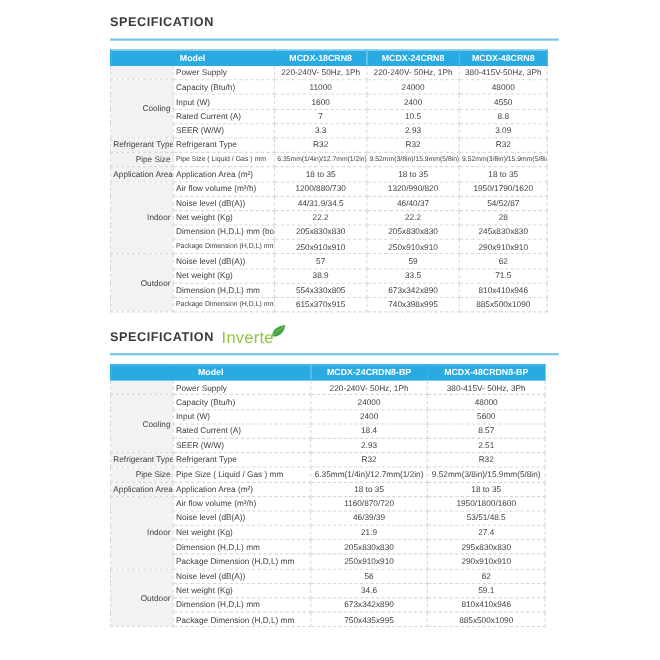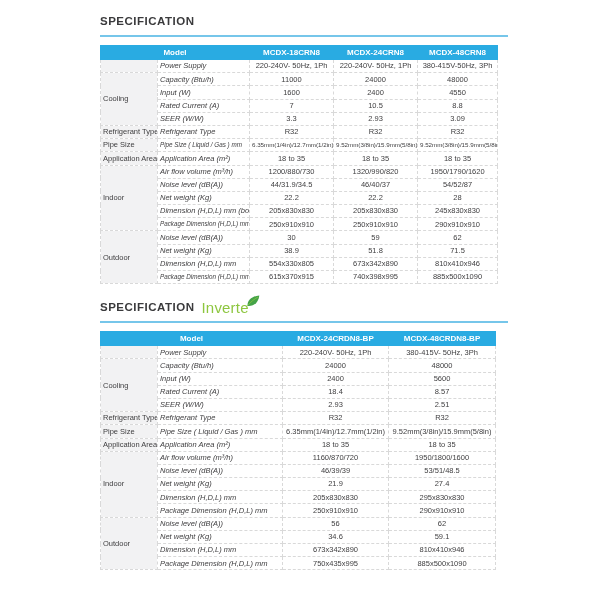--- a/index.html
+++ b/index.html
@@ -40,22 +40,22 @@
     height:12.2px;padding:0 2px;
     overflow:hidden;white-space:nowrap;line-height:1;
   }
   .spec th{
     background:var(--header-bg);color:#ffffff;font-weight:bold;
     font-size:8px;height:13px;text-align:center;
     border:1px solid var(--header-bg);
     border-left:1px dashed rgba(255,255,255,.55);
   }
   .spec th:first-child{border-left:1px solid var(--header-bg);margin-left:45px;}
-  .group-cell{background:var(--group-bg);text-align:left;}
-  .label-cell{text-align:left;padding-left:5px;font-style:italic;}
+  .group-cell{background:var(--group-bg);text-align:right;}
+  .label-cell{text-align:left;padding-left:5px;}
   .value-cell{text-align:center;}
   .shrink{font-size:6.3px !important;}
   .vshrink{font-size:6.2px !important;}
 </style>
 </head>
 <body>
 
 <div class="content">
 
   <section class="section-1">
@@ -160,28 +160,28 @@
           </tr>
           <tr>
             <td class="label-cell shrink">Package Dimension (H,D,L) mm (body)</td>
             <td class="value-cell">250x910x910</td>
             <td class="value-cell">250x910x910</td>
             <td class="value-cell">290x910x910</td>
           </tr>
           <tr>
             <td rowspan="4" class="group-cell">Outdoor</td>
             <td class="label-cell">Noise level (dB(A))</td>
-            <td class="value-cell">30</td>
+            <td class="value-cell">57</td>
             <td class="value-cell">59</td>
             <td class="value-cell">62</td>
           </tr>
           <tr>
             <td class="label-cell">Net weight (Kg)</td>
             <td class="value-cell">38.9</td>
-            <td class="value-cell">51.8</td>
+            <td class="value-cell">33.5</td>
             <td class="value-cell">71.5</td>
           </tr>
           <tr>
             <td class="label-cell">Dimension (H,D,L) mm</td>
             <td class="value-cell">554x330x805</td>
             <td class="value-cell">673x342x890</td>
             <td class="value-cell">810x410x946</td>
           </tr>
           <tr>
             <td class="label-cell shrink">Package Dimension (H,D,L) mm</td>

